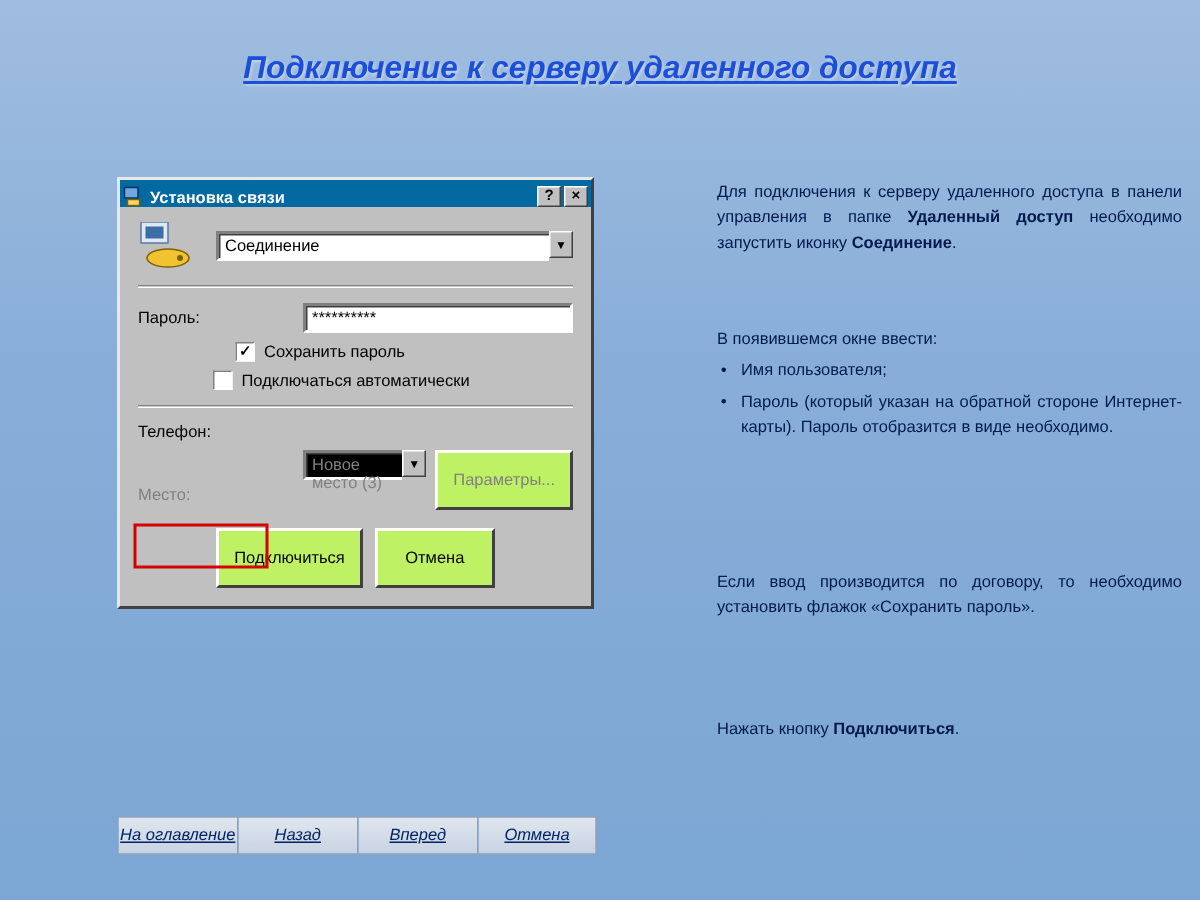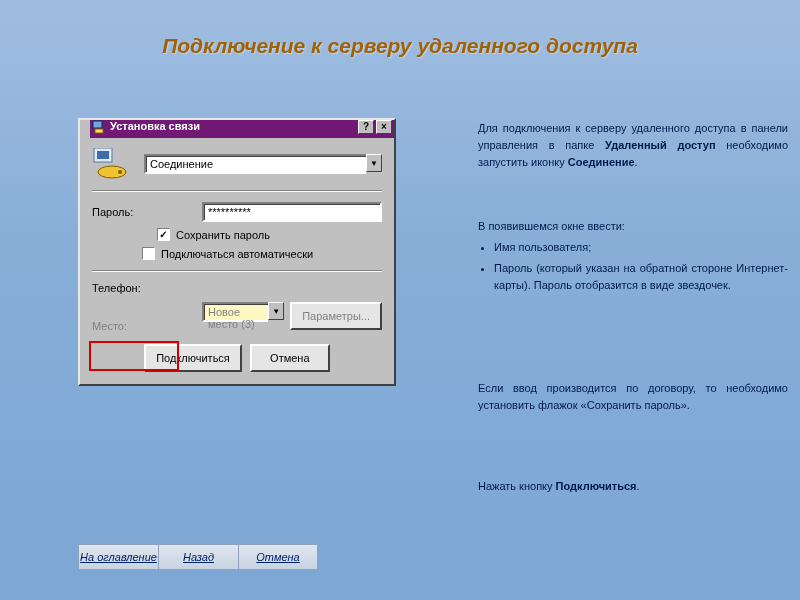--- a/index.html
+++ b/index.html
@@ -10,25 +10,26 @@
     background: linear-gradient(180deg, #a0bde0 0%, #88aed8 40%, #7ca6d4 100%);
     font-family: Arial, sans-serif;
     position: relative;
     overflow: hidden;
   }
   .slide-title {
     position: absolute;
     top: 34px;
     left: 0; right: 0;
     text-align: center;
-    color: #a16207;
+    color: #1d4ed8;
     font-style: italic;
     font-weight: bold;
     font-size: 21px;
     text-shadow: 1px 1px 2px rgba(255,255,255,0.4);
+    text-decoration: underline;
   }
   
   .body-text {
     position: absolute;
     left: 450px;
     width: 310px;
     color: #001a4d;
     font-size: 11px;
     line-height: 1.55;
     text-align: justify;
@@ -71,28 +72,27 @@
     top: 118px;
     width: 318px;
     background: #c0c0c0;
     border: 2px solid;
     border-color: #e8e8e8 #404040 #404040 #e8e8e8;
     font-family: "Tahoma","MS Sans Serif",sans-serif;
     font-size: 11px;
     color: #000;
   }
   .titlebar {
-    background: #701a75;
+    background: #0369a1;
     color: #fff;
     display: flex;
-    align-items: flex-start;
+    align-items: flex-end;
     height: 18px;
     padding: 0 2px;
     font-weight: bold;
-    margin-left: 10px;
   }
   .titlebar .tb-icon {
     width:14px; height:14px; margin-right:4px;
     display:inline-block;
   }
   .titlebar .spacer { flex:1; }
   .tb-btn {
     width:16px; height:14px;
     background:#c0c0c0;
     border:1px solid;
@@ -110,33 +110,33 @@
   }
   .sunken-input {
     background:#fff;
     border:2px solid;
     border-color:#808080 #fff #fff #808080;
     height:20px;
     font-size:11px;
     padding:2px 4px;
     box-shadow: inset 1px 1px 0 #404040;
   }
-  .sunken-input.disabled { background:#fef9c3; color:#808080; }
+  .sunken-input.disabled { background:#000000; color:#808080; }
   .row { display:flex; align-items:center; margin-bottom:6px; }
   .lbl { width:110px; color:#000; }
   .lbl.disabled { color:#808080;margin-top:20px; }
   .field { flex:1; }
   .chk { width:13px; height:13px; background:#fff; border:1px solid; border-color:#808080 #fff #fff #808080; display:inline-flex; align-items:center; justify-content:center; margin-right:6px; font-size:10px; line-height:10px;}
   .chk.checked::after{content:"✓"; font-weight:bold; font-size:10px;}
   .sep { border-top:1px solid #808080; border-bottom:1px solid #fff; margin:10px 0; }
   .btn95 {
-    background:#e5e5e5;
+    background:#bef264;
     border:2px solid;
     border-color:#fff #404040 #404040 #fff;
-    height:28px;
+    height:40px;
     padding:0 10px;
     font-size:11px;
     font-family:inherit;
     min-width:80px;
   }
   .btn95.disabled { color:#808080; }
   .btn-row { display:flex; gap:8px; margin-top:12px; justify-content:center;}
   .highlight-box {
     border:2px solid #d40000;
     position:absolute;
@@ -225,25 +225,26 @@
   </div>
 </div>
 
 <div class="body-text" style="top:120px;">
   <span>Для подключения к серверу удаленного доступа в панели управления в папке </span><b>Удаленный доступ</b><span> необходимо запустить иконку </span><b>Соединение</b><span>.</span>
 </div>
 <div class="body-text" style="top:218px;">
   <span>В появившемся окне ввести:</span>
   <ul class="pts">
     <li>Имя пользователя;</li>
-    <li>Пароль (который указан на обратной стороне Интернет-карты). Пароль отобразится в виде звездочек.</li>
+    <li>Пароль (который указан на обратной стороне Интернет-карты). Пароль отобразится в виде необходимо.</li>
   </ul>
 </div>
 <div class="body-text" style="top:380px;">Если ввод производится по договору, то необходимо установить флажок «Сохранить пароль».</div>
 <div class="body-text" style="top:478px;">
   <span>Нажать кнопку </span><b>Подключиться</b><span>.</span>
 </div>
 
 <div class="navbar">
   <div class="nav-btn u">На оглавление</div>
   <div class="nav-btn u">Назад</div>
+  <div class="nav-btn u">Вперед</div>
   <div class="nav-btn u">Отмена</div>
 </div>
 
 </body></html>

